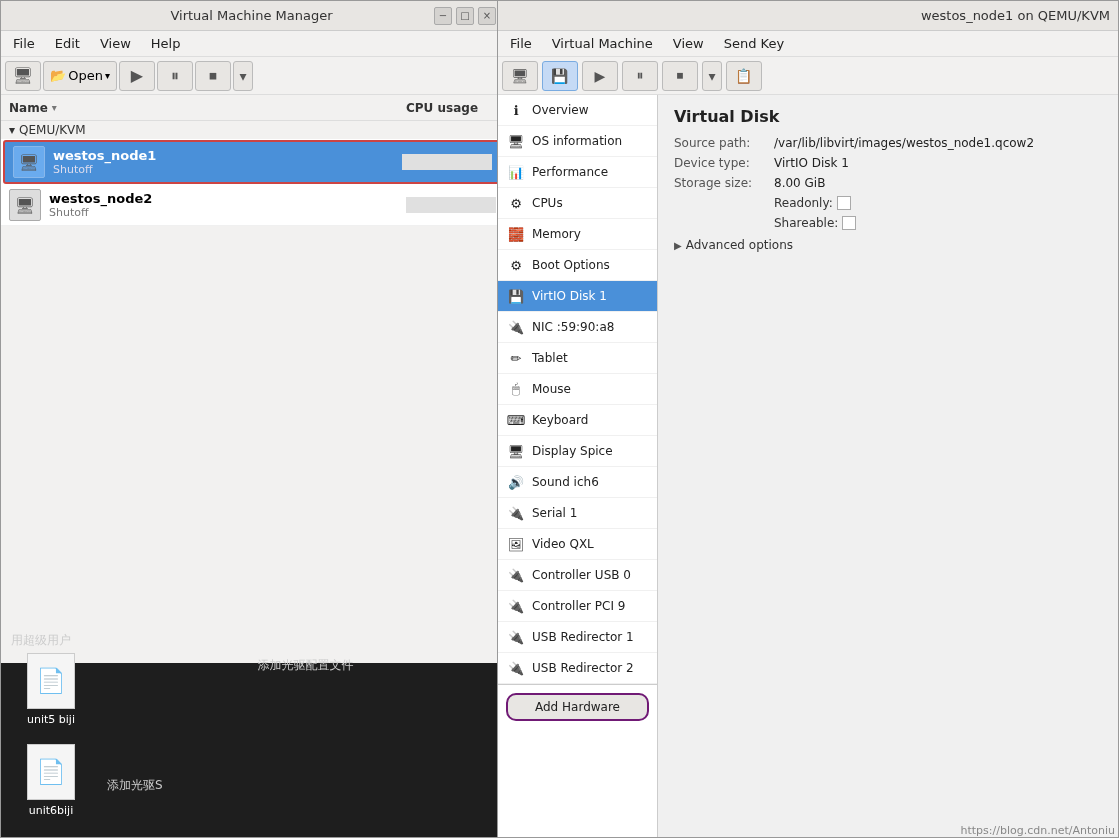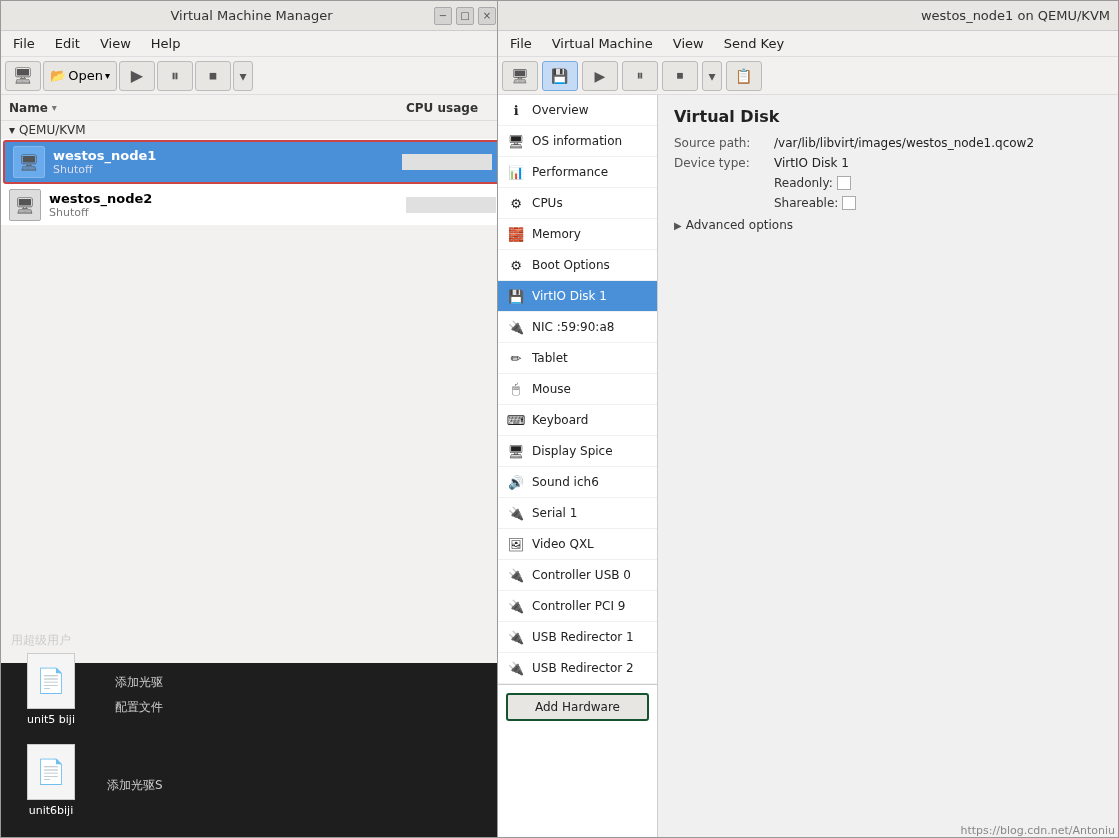--- a/index.html
+++ b/index.html
@@ -265,22 +265,22 @@
       color: #333; font-size: 12px; cursor: pointer; margin-top: 8px;
     }
     .hw-advanced-arrow {
       font-size: 10px; color: #555;
     }
 
     .add-hardware-btn {
       margin: 4px 8px 8px 8px;
       padding: 5px 0;
       background: #e8e6e3;
-      border: 2px solid #14532d;
-      border-radius: 3px;
+      border: 2px solid #701a75;
+      border-radius: 10px;
       cursor: pointer; text-align: center; font-size: 12px;
       color: #222; font-weight: normal;
     }
 
     .sidebar-bottom {
       border-top: 1px solid #ccc;
       padding-top: 4px;
     }
 
     
@@ -366,21 +366,21 @@
 
   <div class="vmm-lower">
     <div style="display:flex;flex-direction:column; gap:4px;">
       <p class="chinese-text">用超级用户</p>
     </div>
     <div class="desktop-icon-row">
       <div class="desktop-icon">
         <div class="desktop-icon-img">📄</div>
         <span>unit5 biji</span>
       </div>
-      <div style="flex:1; display:flex; flex-direction:column; justify-content:center; padding-left:8px;">
+      <div style="flex:1; display:flex; justify-content:center; padding-left:8px;">
         <p class="chinese-text">添加光驱</p>
         <p class="chinese-text">配置文件</p>
       </div>
     </div>
     <div style="display:flex; align-items:center; gap:16px; padding-top:8px;">
       <div class="desktop-icon">
         <div class="desktop-icon-img">📄</div>
         <span>unit6biji</span>
       </div>
       <p class="chinese-text">添加光驱S</p>
@@ -500,20 +500,24 @@
       <div class="hw-detail-title">Virtual Disk</div>
 
       <div class="hw-detail-row">
         <span class="hw-detail-label">Source path:</span>
         <span class="hw-detail-value">/var/lib/libvirt/images/westos_node1.qcow2</span>
       </div>
       <div class="hw-detail-row">
         <span class="hw-detail-label">Device type:</span>
         <span class="hw-detail-value">VirtIO Disk 1</span>
       </div>
+      <div class="hw-detail-row">
+        <span class="hw-detail-label">Storage size:</span>
+        <span class="hw-detail-value">8.00 GiB</span>
+      </div>
 
       <div class="hw-checkbox-row">
         <span>Readonly:</span>
         <span class="hw-checkbox"></span>
       </div>
       <div class="hw-checkbox-row">
         <span>Shareable:</span>
         <span class="hw-checkbox"></span>
       </div>
 

